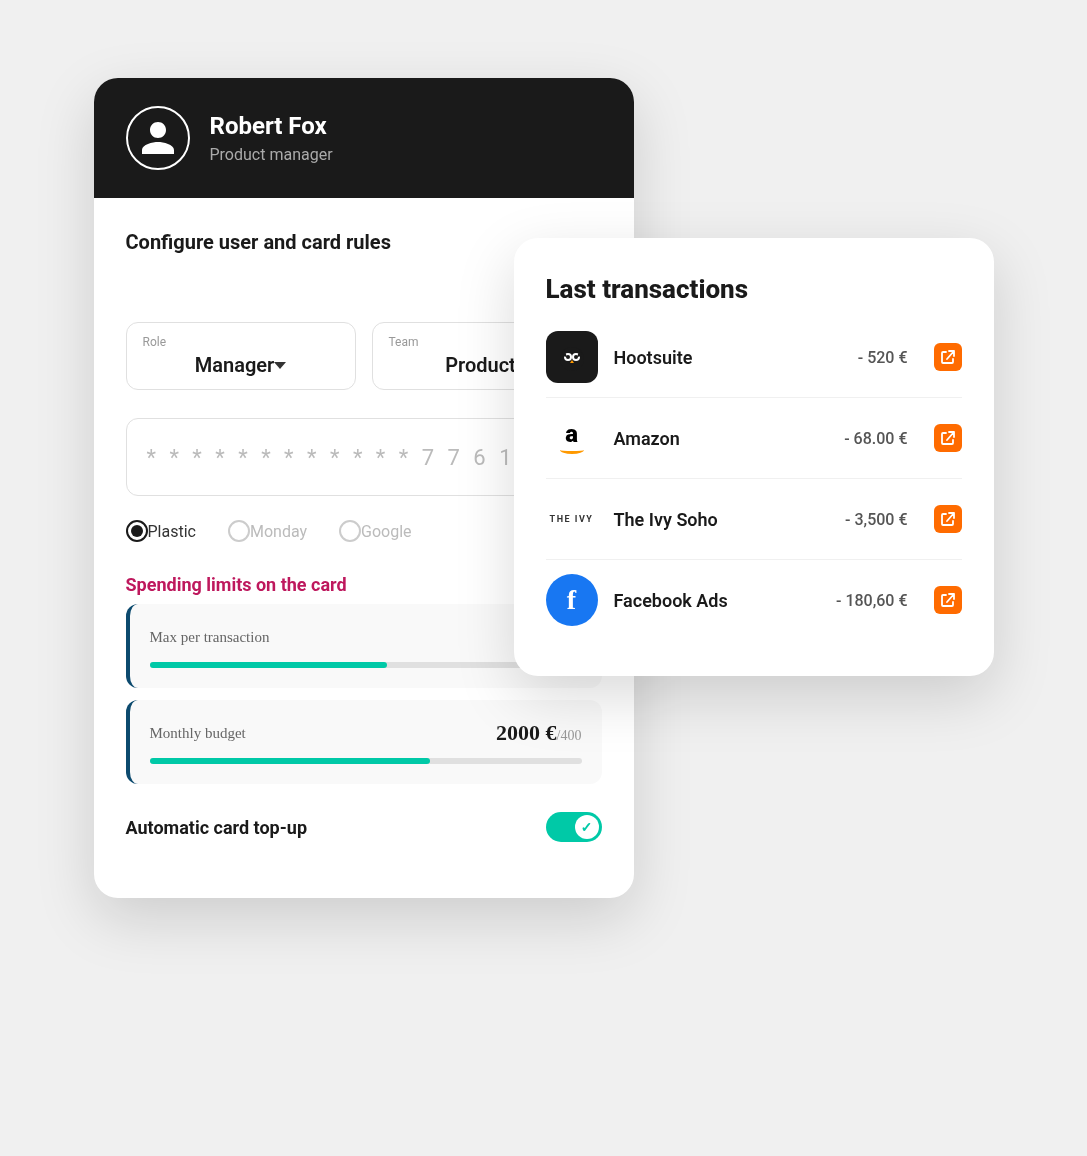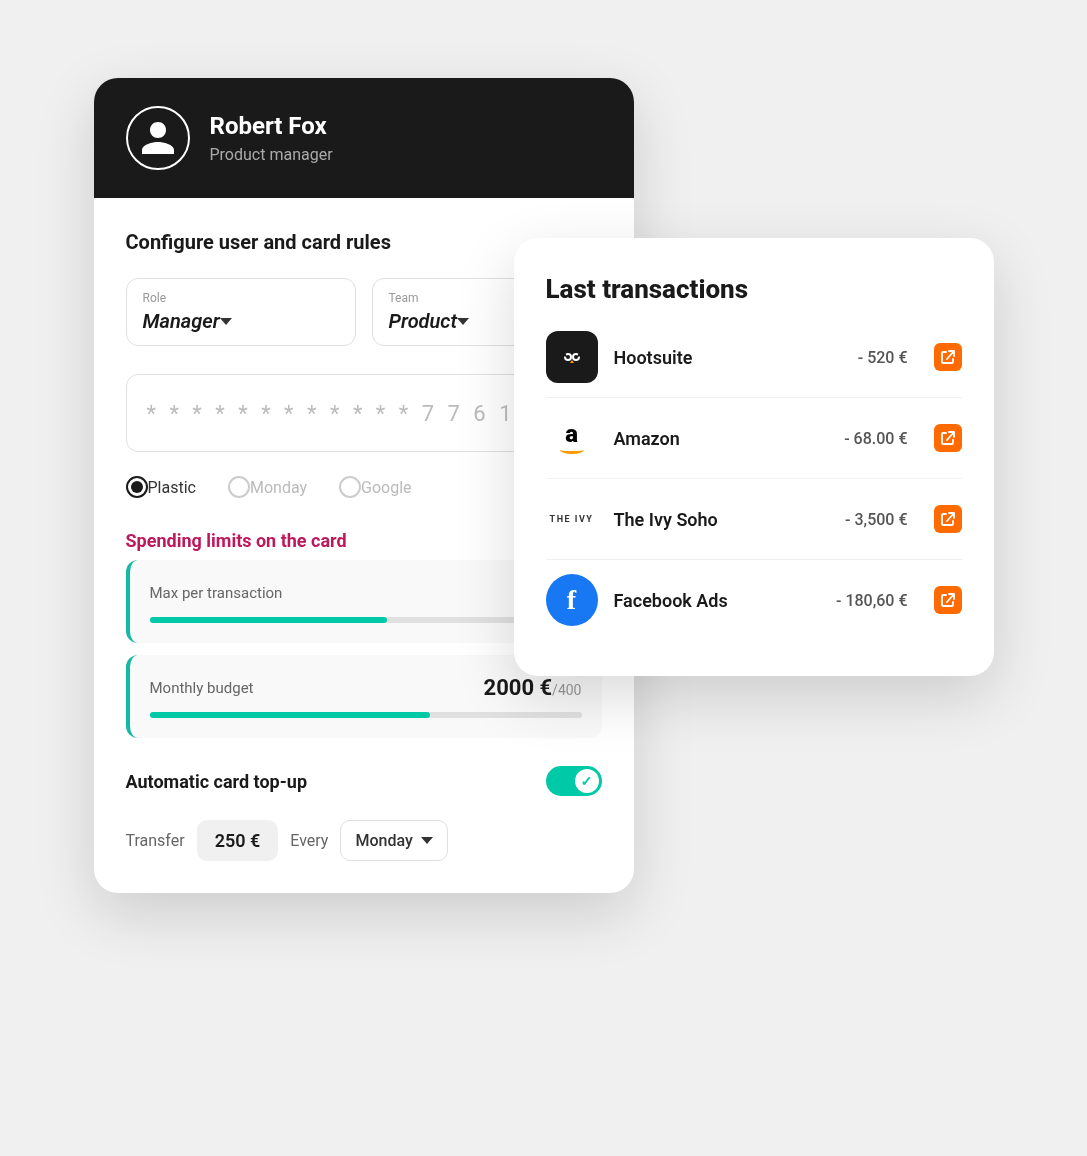--- a/index.html
+++ b/index.html
@@ -92,33 +92,33 @@
       margin-bottom: 28px;
     }
 
     .dropdown-box {
       flex: 1;
       border: 1.5px solid #e0e0e0;
       border-radius: 12px;
       padding: 12px 16px;
       cursor: pointer;
       background: #fff;
+      margin-top: 44px;
     }
 
     .dropdown-label {
       font-size: 12px;
       color: #999;
       margin-bottom: 4px;
     }
 
     .dropdown-value-row {
       display: flex;
       align-items: center;
-      justify-content: flex-start;
-      font-style: italic;
+      justify-content: center;
     }
 
     .dropdown-value {
       font-size: 20px;
       font-weight: 600;
       color: #1a1a1a;
     }
 
     .chevron-down {
       width: 0;
@@ -211,21 +211,22 @@
       font-weight: 700;
       color: #be185d;
       margin-bottom: 9px;
     }
 
     .limit-block {
       background: #f9f9f9;
       border-radius: 12px;
       padding: 20px 20px;
       margin-bottom: 12px;
-      border-left: 4px solid #14b8a6;
+      border-left: 4px solid #0c4a6e;
+      font-family: Liberation Serif, serif;
     }
 
     .limit-header {
       display: flex;
       justify-content: space-between;
       align-items: center;
       margin-bottom: 12px;
     }
 
     .limit-label {
@@ -559,29 +560,20 @@
 
       <div class="topup-row">
         <span class="topup-label">Automatic card top-up</span>
         <div class="toggle">
           <div class="toggle-knob">
             <span class="toggle-check">✓</span>
           </div>
         </div>
       </div>
 
-      <div class="transfer-row">
-        <span class="transfer-text">Transfer</span>
-        <div class="transfer-amount">250 €</div>
-        <span class="every-text">Every</span>
-        <div class="day-dropdown">
-          <span class="day-value">Monday</span>
-          <span class="chevron-down"></span>
-        </div>
-      </div>
 
     </div>
   </div>
 
   <div class="transactions-card">
     <div class="transactions-title">Last transactions</div>
 
     <div class="transaction-item">
       <div class="tx-logo">
         <svg class="hootsuite-logo" viewBox="0 0 36 36" fill="none" xmlns="http://www.w3.org/2000/svg">

